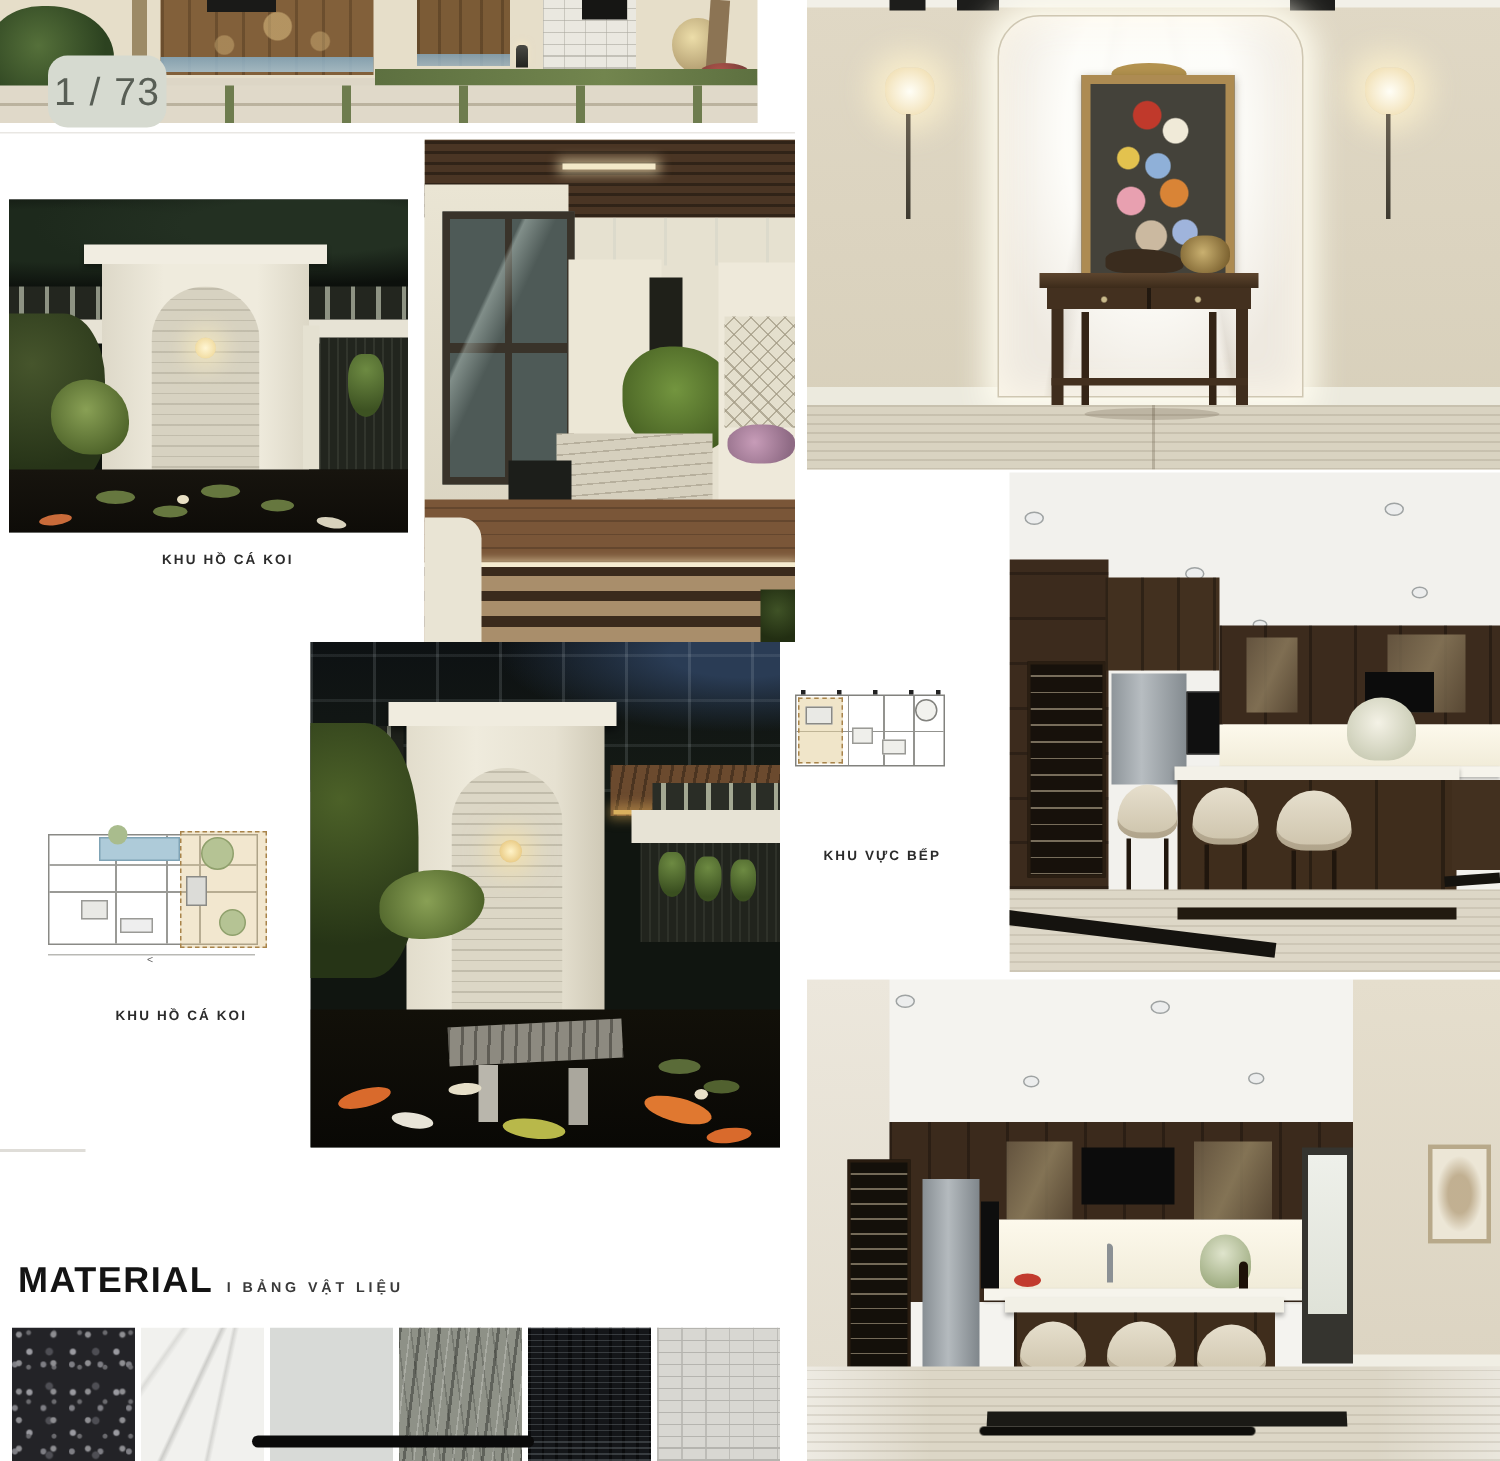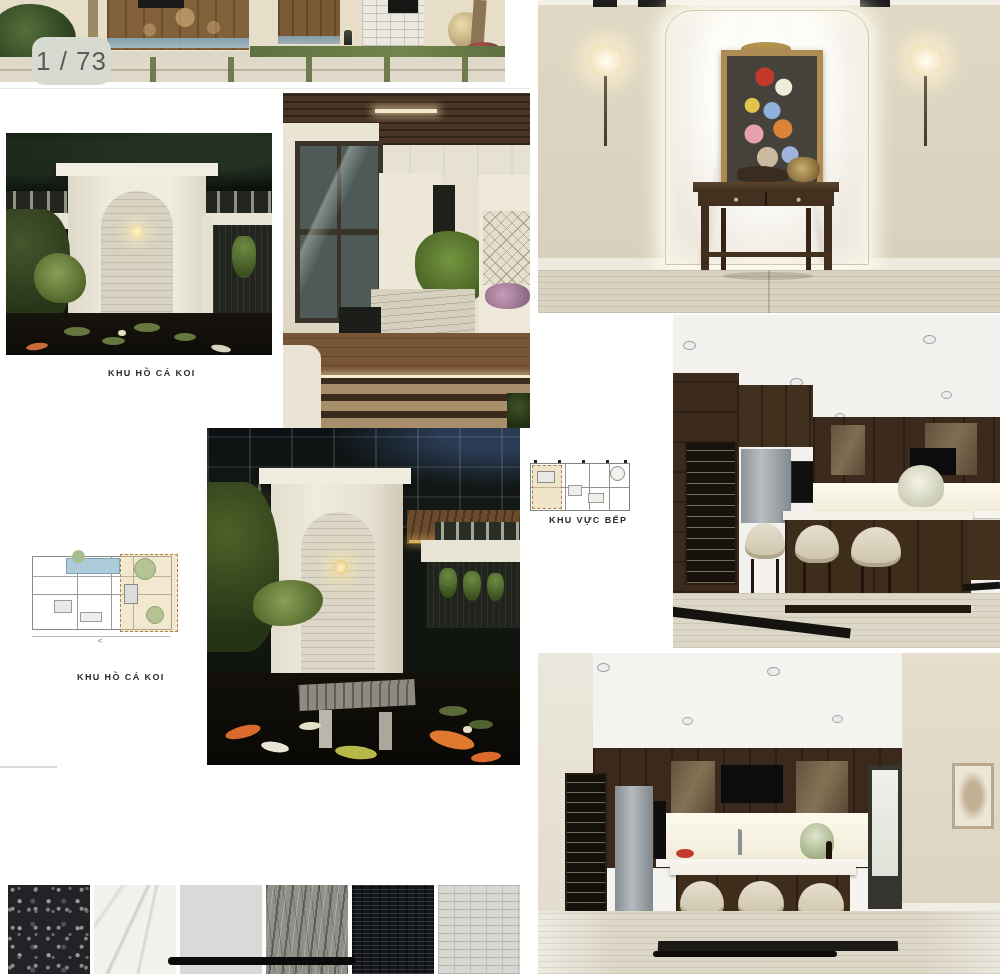--- a/index.html
+++ b/index.html
@@ -138,20 +138,24 @@
     <div class="koi" style="left:18px;top:298px;width:36px;height:12px;background:#d96a2c;transform:rotate(-14deg);"></div>
     <div class="koi" style="left:54px;top:314px;width:28px;height:10px;background:#e8e4d8;transform:rotate(9deg);"></div>
     <div class="koi" style="left:92px;top:294px;width:22px;height:8px;background:#e6dfc8;transform:rotate(-4deg);"></div>
     <div class="koi" style="left:128px;top:318px;width:42px;height:13px;background:#b8b84a;transform:rotate(6deg);"></div>
     <div class="koi" style="left:222px;top:304px;width:46px;height:16px;background:#e07830;transform:rotate(14deg);"></div>
     <div class="koi" style="left:264px;top:324px;width:30px;height:10px;background:#d96a2c;transform:rotate(-6deg);"></div>
   </div>
 
   <div class="a" style="left:0;top:766px;width:57px;height:2px;background:#dfddd8;"></div>
 
+  <div class="heading-row" style="left:12px;top:840px;">
+    <span style="font-size:24px;font-weight:bold;letter-spacing:1px;color:#141414;">MATERIAL</span>
+    <span style="font-size:9.5px;font-weight:bold;letter-spacing:2.6px;color:#3a3a3a;margin-left:9px;">I BẢNG VẬT LIỆU</span>
+  </div>
 
   <div class="a" style="left:8px;top:885px;width:512px;height:89px;display:flex;gap:4px;overflow:hidden;">
     <div class="swatch" style="background-color:#232327;background-image:radial-gradient(circle at 20% 25%,#8e8e92 0 1.5px,transparent 2.5px),radial-gradient(circle at 65% 15%,#6a6a6e 0 1.2px,transparent 2px),radial-gradient(circle at 40% 60%,#9a9aa0 0 1.6px,transparent 2.6px),radial-gradient(circle at 80% 70%,#4e4e54 0 2px,transparent 3px),radial-gradient(circle at 10% 85%,#7e7e84 0 1.5px,transparent 2.5px);background-size:23px 19px,17px 23px,29px 27px,31px 23px,19px 29px;"></div>
     <div class="swatch" style="background-color:#f1f1ee;background-image:linear-gradient(115deg,transparent 42%,rgba(150,150,146,.4) 44%,transparent 47%),linear-gradient(102deg,transparent 60%,rgba(160,160,156,.35) 62%,transparent 65%),linear-gradient(125deg,transparent 18%,rgba(170,170,166,.3) 20%,transparent 23%);"></div>
     <div class="swatch" style="background:#d8dad7;"></div>
     <div class="swatch" style="background-color:#8e9187;background-image:repeating-linear-gradient(97deg,rgba(40,42,38,.45) 0 2px,transparent 2px 7px,rgba(235,235,230,.28) 7px 8px,transparent 8px 13px),repeating-linear-gradient(83deg,rgba(40,42,38,.25) 0 1px,transparent 1px 9px);"></div>
     <div class="swatch" style="background-color:#141619;background-image:repeating-linear-gradient(0deg,rgba(150,160,165,.28) 0 1px,transparent 1px 4px),repeating-linear-gradient(90deg,rgba(0,0,0,.5) 0 2px,transparent 2px 9px);"></div>
     <div class="swatch" style="background-color:#d8d7d2;background-image:repeating-linear-gradient(0deg,#b5b4af 0 1px,transparent 1px 8px),repeating-linear-gradient(90deg,#bdbcb7 0 1px,transparent 1px 16px);"></div>
   </div>
 
@@ -192,21 +196,21 @@
     <div class="a" style="left:34px;top:5px;width:3px;height:3px;background:#222;"></div>
     <div class="a" style="left:58px;top:5px;width:3px;height:3px;background:#222;"></div>
     <div class="a" style="left:82px;top:5px;width:3px;height:3px;background:#222;"></div>
     <div class="a" style="left:100px;top:5px;width:3px;height:3px;background:#222;"></div>
     <div class="a" style="left:86px;top:11px;width:13px;height:13px;border:1px solid #82827e;border-radius:50%;background:#f2f2ee;"></div>
     <div class="a" style="left:8px;top:10px;width:28px;height:42px;background:rgba(228,207,156,.55);border:1px dashed #a8834a;"></div>
     <div class="a" style="left:13px;top:16px;width:16px;height:10px;border:1px solid #8a8a86;background:#e9e9e5;"></div>
     <div class="a" style="left:44px;top:30px;width:12px;height:9px;border:1px solid #9a9a96;background:#efefeb;"></div>
     <div class="a" style="left:64px;top:38px;width:14px;height:8px;border:1px solid #9a9a96;background:#efefeb;"></div>
   </div>
-  <div class="lbl" style="left:549px;top:515px;">KHU VỰC BẾP</div>
+  <div class="lbl" style="left:549px;top:565px;">KHU VỰC BẾP</div>
 
   <div class="ph" style="left:673px;top:315px;width:327px;height:333px;background:#f2f1ed;">
     <div class="light" style="left:10px;top:26px;"></div>
     <div class="light" style="left:117px;top:63px;"></div>
     <div class="light" style="left:250px;top:20px;"></div>
     <div class="light" style="left:268px;top:76px;width:9px;height:6px;"></div>
     <div class="light" style="left:162px;top:98px;width:8px;height:5px;"></div>
     <div class="a" style="left:0;top:58px;width:66px;height:220px;background:#3c2b1d;background-image:repeating-linear-gradient(0deg,rgba(0,0,0,.25) 0 2px,transparent 2px 30px);"></div>
     <div class="a" style="left:12px;top:126px;width:48px;height:140px;background:#17110b;background-image:repeating-linear-gradient(0deg,rgba(215,200,170,.5) 0 1px,transparent 1px 11px);border:2px solid #2a1e12;"></div>
     <div class="a" style="left:64px;top:70px;width:76px;height:62px;background:#42301f;background-image:repeating-linear-gradient(90deg,rgba(0,0,0,.3) 0 2px,transparent 2px 24px);"></div>

